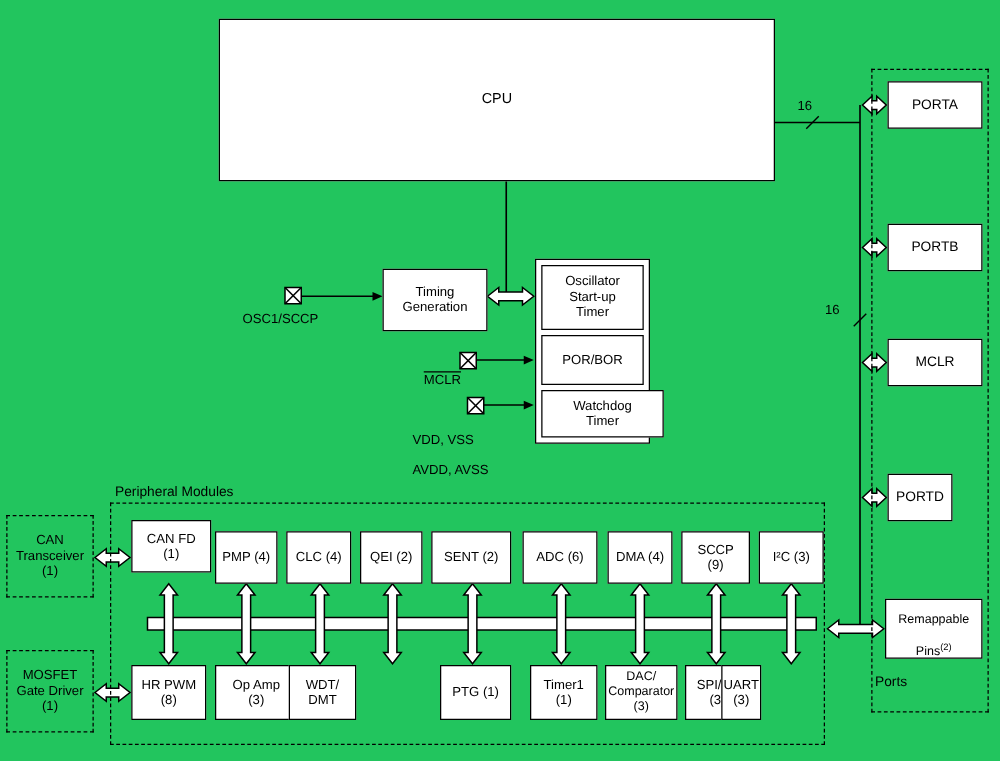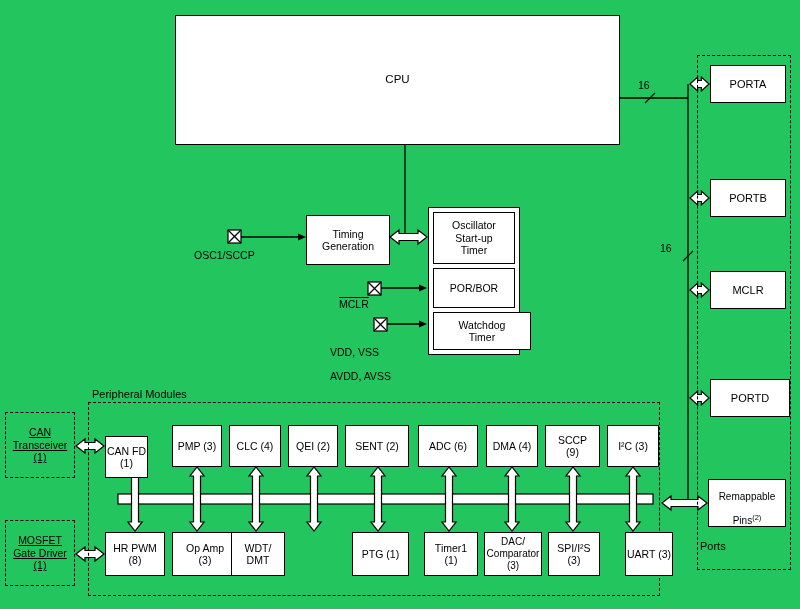--- a/index.html
+++ b/index.html
@@ -5,21 +5,21 @@
   html,body{margin:0;padding:0;background:#fff;}
   .canvas{position:relative;width:800px;height:609px;background:#22c55e;overflow:hidden;
           font-family:"Liberation Sans",sans-serif;color:#000;}
   #wires{position:absolute;left:0;top:0;z-index:1;}
   .box{position:absolute;z-index:2;border:1.5px solid #000;background:#fff;
        display:flex;align-items:center;justify-content:center;text-align:center;
        white-space:pre-line;font-size:10.5px;line-height:1.18;box-sizing:border-box;}
   .port{font-size:11px;}
   .group{background:#fff;}
   .dashed{position:absolute;z-index:2;border:1.5px dashed #000;background:transparent;
-          box-sizing:border-box;text-decoration:underline;}
+          box-sizing:border-box;}
   .dashed.labelbox{display:flex;align-items:center;justify-content:center;text-align:center;
           white-space:pre-line;font-size:10.5px;line-height:1.2;z-index:2;}
   .lbl{position:absolute;z-index:3;font-size:10.5px;text-align:left;line-height:1.15;
        white-space:pre-line;}
   .overline{text-decoration:overline;}
   sup{font-size:7.5px;}
 </style>
 </head>
 <body>
 
@@ -104,36 +104,36 @@
 
   <div class="box port" style="left:710px;top:65px;width:76px;height:38px">
     <span>PORTA</span>
   </div>
   <div class="box port" style="left:710px;top:179px;width:76px;height:38px">
     <span>PORTB</span>
   </div>
   <div class="box port" style="left:710px;top:271px;width:76px;height:38px">
     <span>MCLR</span>
   </div>
-  <div class="box port" style="left:710px;top:379px;width:80px;height:38px">
+  <div class="box port" style="left:710px;top:379px;width:52px;height:38px">
     <span>PORTD</span>
   </div>
   <div class="box" style="left:708px;top:479px;width:78px;height:48px;font-size:10px">
     <span>
       <span>Remappable</span><br>
       <span>Pins</span><sup>(2)</sup>
     </span>
   </div>
 
   <div class="dashed" style="left:88px;top:402px;width:572px;height:194px"></div>
   <div class="lbl" style="left:92px;top:388px;width:160px;text-align:left;font-size:11px">Peripheral Modules</div>
 
-  <div class="box" style="left:105px;top:436px;width:43px;height:42px"><span>CAN FD
+  <div class="box" style="left:105px;top:416px;width:64px;height:42px"><span>CAN FD
 (1)</span></div>
-  <div class="box" style="left:172px;top:425px;width:50px;height:42px"><span>PMP (3)</span></div>
+  <div class="box" style="left:172px;top:425px;width:50px;height:42px"><span>PMP (4)</span></div>
   <div class="box" style="left:229px;top:425px;width:52px;height:42px"><span>CLC (4)</span></div>
   <div class="box" style="left:288px;top:425px;width:50px;height:42px"><span>QEI (2)</span></div>
   <div class="box" style="left:345px;top:425px;width:64px;height:42px"><span>SENT (2)</span></div>
   <div class="box" style="left:418px;top:425px;width:60px;height:42px"><span>ADC (6)</span></div>
   <div class="box" style="left:486px;top:425px;width:52px;height:42px"><span>DMA (4)</span></div>
   <div class="box" style="left:545px;top:425px;width:55px;height:42px"><span>SCCP
 (9)</span></div>
   <div class="box" style="left:607px;top:425px;width:52px;height:42px"><span>I²C (3)</span></div>
 
   <div class="box" style="left:105px;top:532px;width:60px;height:44px"><span>HR PWM
@@ -143,21 +143,21 @@
   <div class="box" style="left:231px;top:532px;width:54px;height:44px"><span>WDT/
 DMT</span></div>
   <div class="box" style="left:352px;top:532px;width:57px;height:44px"><span>PTG (1)</span></div>
   <div class="box" style="left:424px;top:532px;width:54px;height:44px"><span>Timer1
 (1)</span></div>
   <div class="box" style="left:484px;top:532px;width:58px;height:44px;font-size:10px"><span>DAC/
 Comparator
 (3)</span></div>
   <div class="box" style="left:548px;top:532px;width:52px;height:44px"><span>SPI/I²S
 (3)</span></div>
-  <div class="box" style="left:625px;top:532px;width:48px;height:44px"><span>UART (3)</span></div>
+  <div class="box" style="left:577px;top:532px;width:32px;height:44px"><span>UART (3)</span></div>
 
   <div class="dashed labelbox" style="left:5px;top:412px;width:70px;height:66px">
     <span>CAN
 Transceiver
 (1)</span>
   </div>
   <div class="dashed labelbox" style="left:5px;top:520px;width:70px;height:66px">
     <span>MOSFET
 Gate Driver
 (1)</span>

